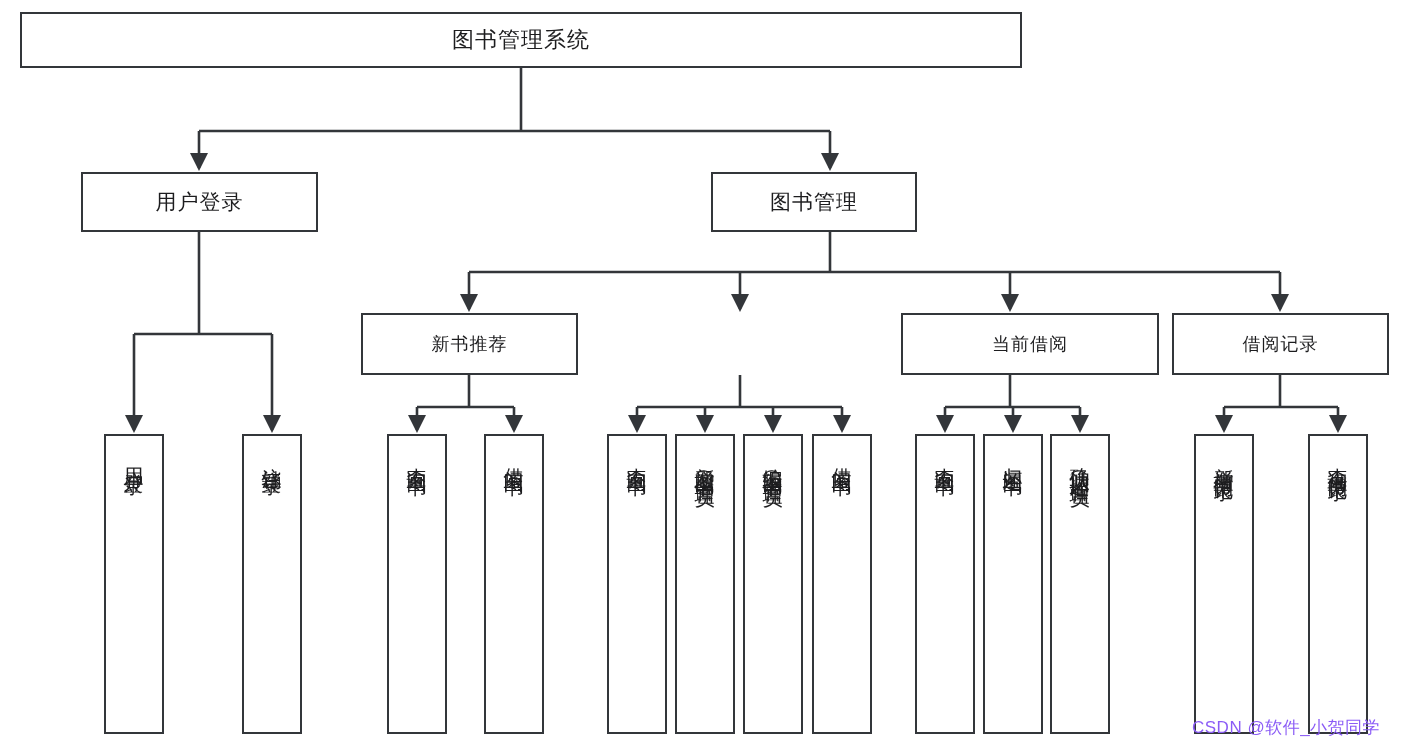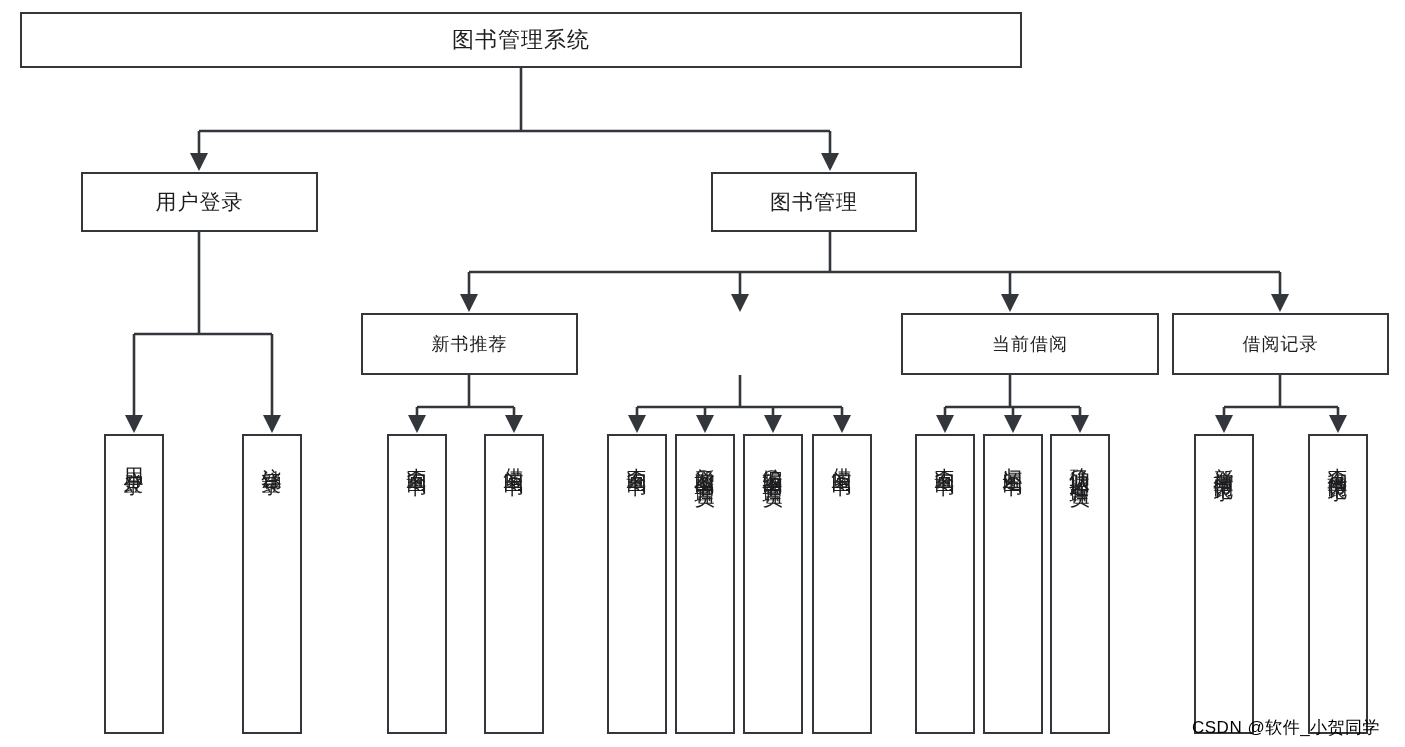--- a/index.html
+++ b/index.html
@@ -58,21 +58,21 @@
     writing-mode: vertical-rl;
     text-orientation: upright;
     font-size: 20px;
     letter-spacing: 3px;
     line-height: 1;
     white-space: nowrap;
   }
   .watermark {
     position: absolute;
     font-size: 17px;
-    color: #000000;
+    color: #8b5cf6;
     letter-spacing: 0.5px;
     white-space: nowrap;
     z-index: 5;
     font-family: "Liberation Sans", "DejaVu Sans", sans-serif;
   }
 </style>
 </head>
 <body>
 
 <div id="diagram">

